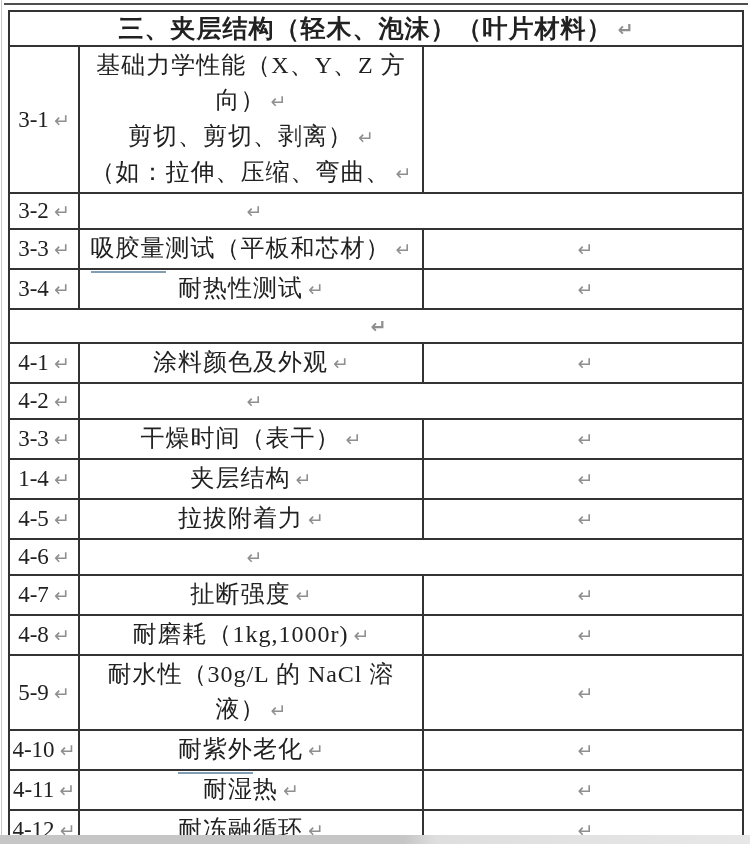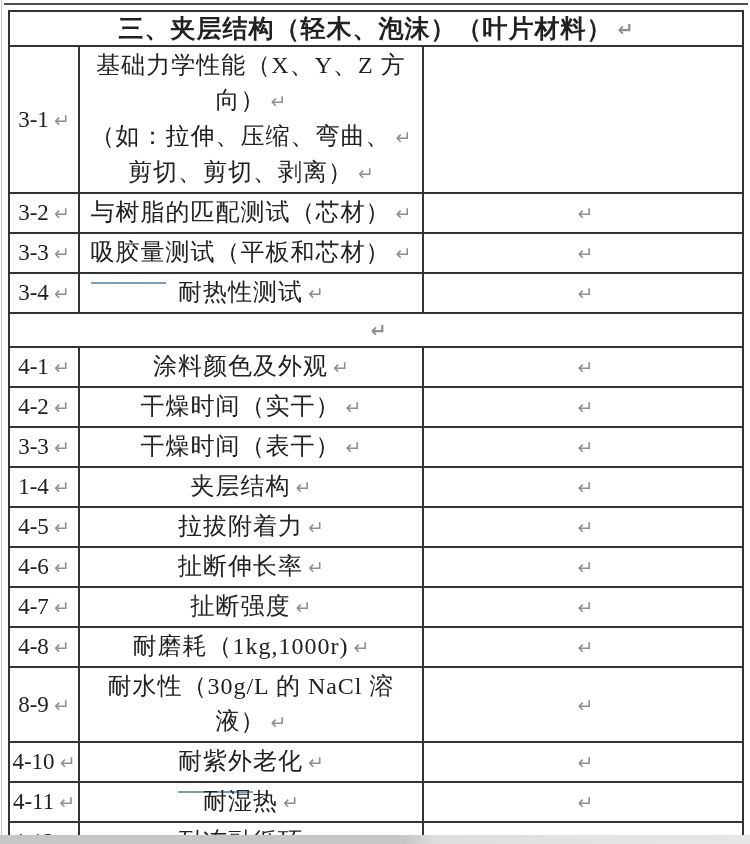--- a/index.html
+++ b/index.html
@@ -39,21 +39,21 @@
   .header-cell{min-height:32px;font-weight:bold;font-size:25px;letter-spacing:1px;}
   .line{font-size:24px;line-height:35px;letter-spacing:1px;white-space:nowrap;}
   .mark{
     color:var(--mark,#8f8f8f);
     font-size:19px;
     font-family:"DejaVu Sans","Liberation Sans",sans-serif;
     margin-left:5px;
     letter-spacing:0;
     vertical-align:baseline;
   }
-  .u{border-bottom:2px solid var(--underline,#7f9db3);padding-bottom:17px;}
+  .u{border-bottom:2px solid var(--underline,#7f9db3);padding-bottom:10px;}
 </style>
 </head>
 <body>
 
 <div class="page" style="--border: #333333; --text: #212121; --mark: #8f8f8f; --underline: #7f9db3;">
   <div class="scan-top-line"></div>
   <div class="scan-left-line"></div>
   <div class="table" id="table">
       <div class="row header-row">
         <div class="cell header-cell">
@@ -62,32 +62,29 @@
         </div>
       </div>
       <div class="row">
         <div class="cell id-cell">
           <span>3-1</span>
           <span class="mark">↵</span>
         </div>
         <div class="cell item-cell">
           <div class="line"><span>基础力学性能（X、Y、Z 方</span></div>
           <div class="line"><span>向）</span><span class="mark">↵</span></div>
+          <div class="line"><span>剪切、剪切、剥离）</span><span class="mark">↵</span></div>
           <div class="line"><span>（如：拉伸、压缩、弯曲、</span><span class="mark">↵</span></div>
-          <div class="line"><span>剪切、剪切、剥离）</span><span class="mark">↵</span></div>
         </div>
         <div class="cell value-cell"></div>
       </div>
       <div class="row">
         <div class="cell id-cell">
           <span>3-2</span>
           <span class="mark">↵</span>
-        </div>
-        <div class="cell item-cell">
-          <div class="line"><span>与树脂的匹配测试（芯材）</span><span class="mark">↵</span></div>
         </div>
         <div class="cell value-cell">
           <span class="mark">↵</span>
         </div>
       </div>
       <div class="row">
         <div class="cell id-cell">
           <span>3-3</span>
           <span class="mark">↵</span>
         </div>
@@ -125,23 +122,20 @@
         </div>
         <div class="cell value-cell">
           <span class="mark">↵</span>
         </div>
       </div>
       <div class="row">
         <div class="cell id-cell">
           <span>4-2</span>
           <span class="mark">↵</span>
         </div>
-        <div class="cell item-cell">
-          <div class="line"><span>干燥时间（实干）</span><span class="mark">↵</span></div>
-        </div>
         <div class="cell value-cell">
           <span class="mark">↵</span>
         </div>
       </div>
       <div class="row">
         <div class="cell id-cell">
           <span>3-3</span>
           <span class="mark">↵</span>
         </div>
         <div class="cell item-cell">
@@ -173,23 +167,20 @@
         </div>
         <div class="cell value-cell">
           <span class="mark">↵</span>
         </div>
       </div>
       <div class="row">
         <div class="cell id-cell">
           <span>4-6</span>
           <span class="mark">↵</span>
         </div>
-        <div class="cell item-cell">
-          <div class="line"><span>扯断伸长率</span><span class="mark">↵</span></div>
-        </div>
         <div class="cell value-cell">
           <span class="mark">↵</span>
         </div>
       </div>
       <div class="row">
         <div class="cell id-cell">
           <span>4-7</span>
           <span class="mark">↵</span>
         </div>
         <div class="cell item-cell">
@@ -206,21 +197,21 @@
         </div>
         <div class="cell item-cell">
           <div class="line"><span>耐磨耗（1kg,1000r)</span><span class="mark">↵</span></div>
         </div>
         <div class="cell value-cell">
           <span class="mark">↵</span>
         </div>
       </div>
       <div class="row">
         <div class="cell id-cell">
-          <span>8-9</span>
+          <span>5-9</span>
           <span class="mark">↵</span>
         </div>
         <div class="cell item-cell">
           <div class="line"><span>耐水性（30g/L 的 NaCl 溶</span></div>
           <div class="line"><span>液）</span><span class="mark">↵</span></div>
         </div>
         <div class="cell value-cell">
           <span class="mark">↵</span>
         </div>
       </div>

